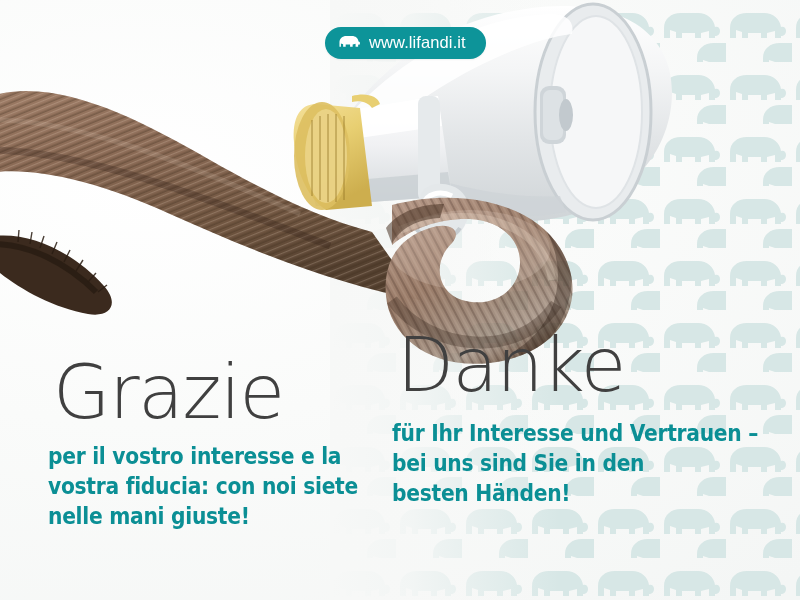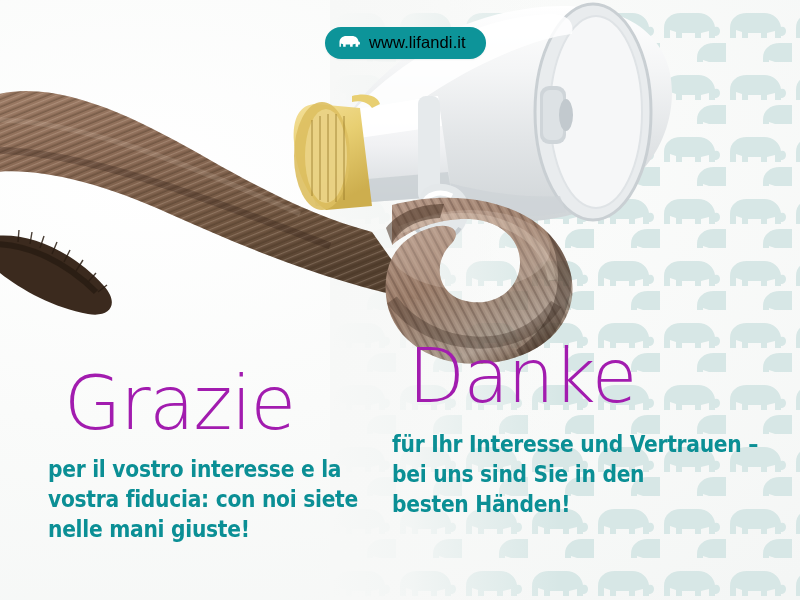--- a/index.html
+++ b/index.html
@@ -60,21 +60,21 @@
     display: flex;
     align-items: center;
     gap: 9px;
     padding: 0 20px 0 13px;
     border-radius: 16px;
     background: #0d9499;
     box-shadow: 0 1px 2px rgba(0,0,0,0.06);
   }
   .badge .ele-ico { width: 22px; height: 19px; display: block; flex: none; }
   .badge .url {
-    color: #000000;
+    color: #ffffff;
     font-size: 16.5px;
     letter-spacing: 0.1px;
     font-weight: 400;
     white-space: nowrap;
     line-height: 1;
     padding-bottom: 1px;
   }
 
   
   .photo {
@@ -93,22 +93,22 @@
   }
   .col-it { left: 48px; top: 352px; width: 330px; }
   .col-de { left: 392px; top: 325px; width: 370px; }
 
   .headline {
     font-family: "DejaVu Sans", sans-serif;
     font-weight: 300;
     font-size: 74px;
     line-height: 0.96;
     letter-spacing: -1.2px;
-    color: #a21caf;
-    margin: 16px;
+    color: #404040;
+    margin: 5px;
     white-space: nowrap;
   }
   .col-de .headline { letter-spacing: -1.4px; }
 
   .body {
     font-family: "DejaVu Sans", sans-serif;
     font-weight: bold;
     font-size: 22.5px;
     line-height: 1.33;
     letter-spacing: -0.3px;

